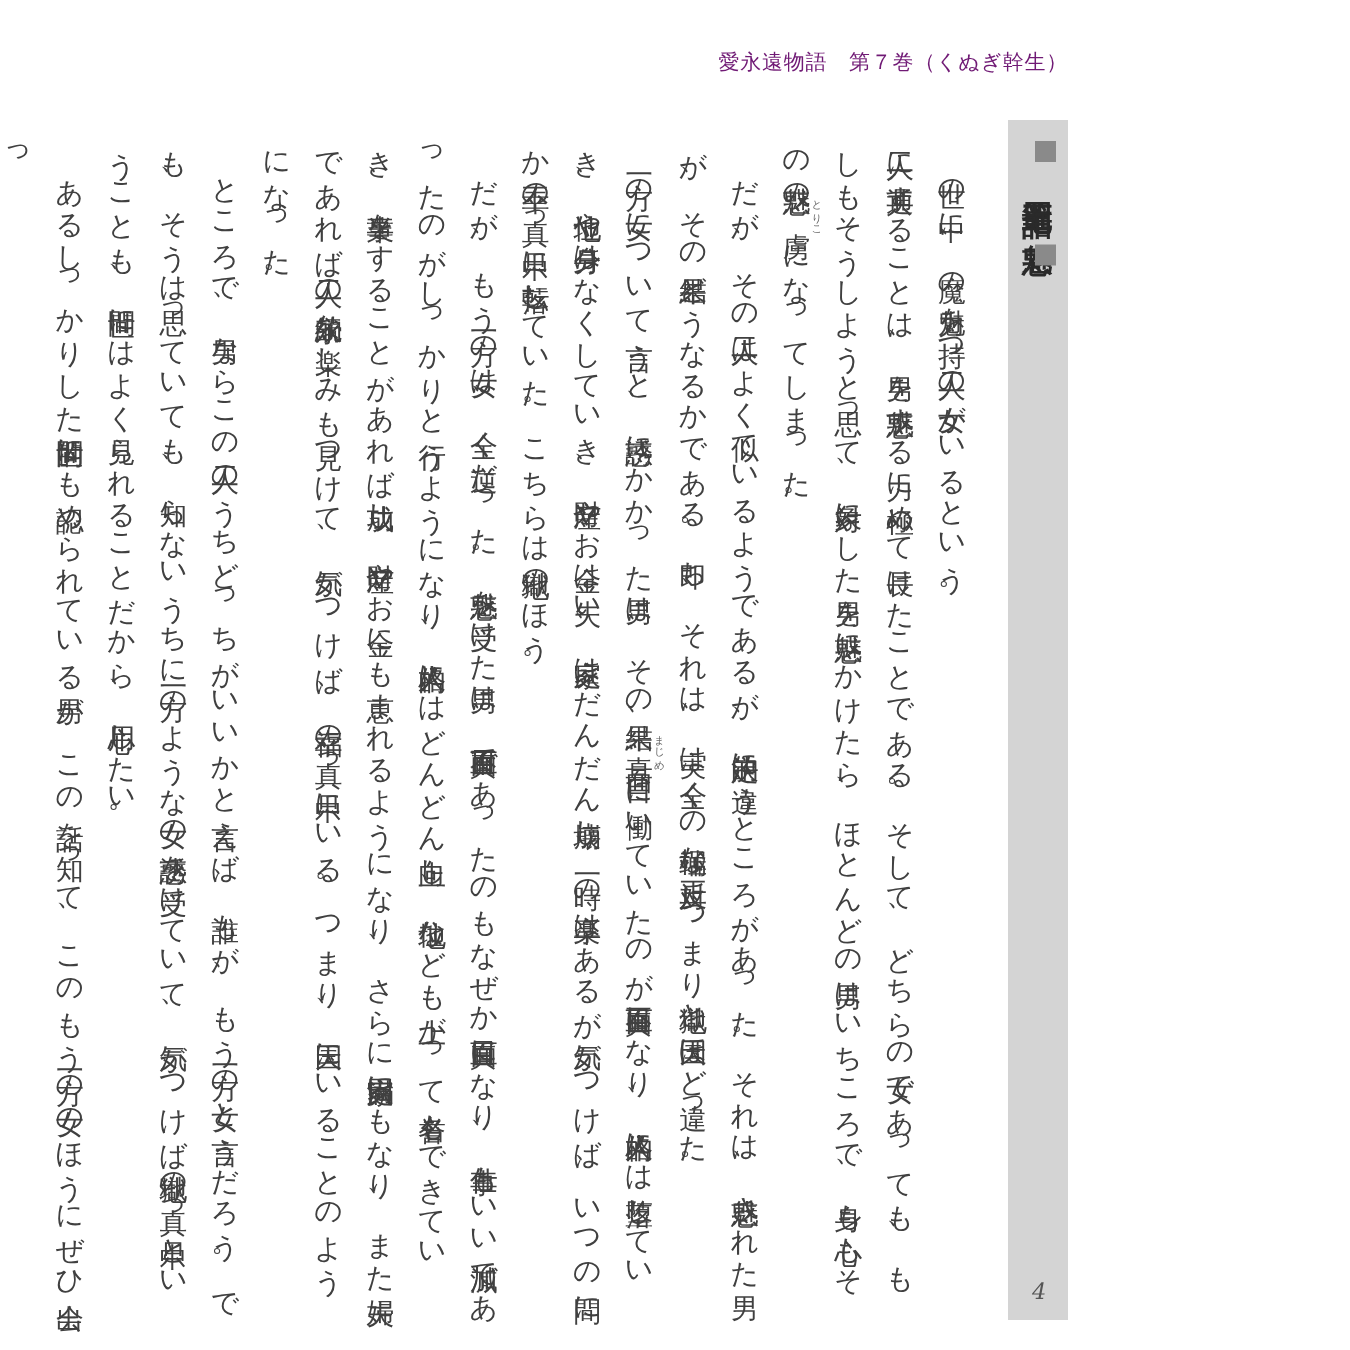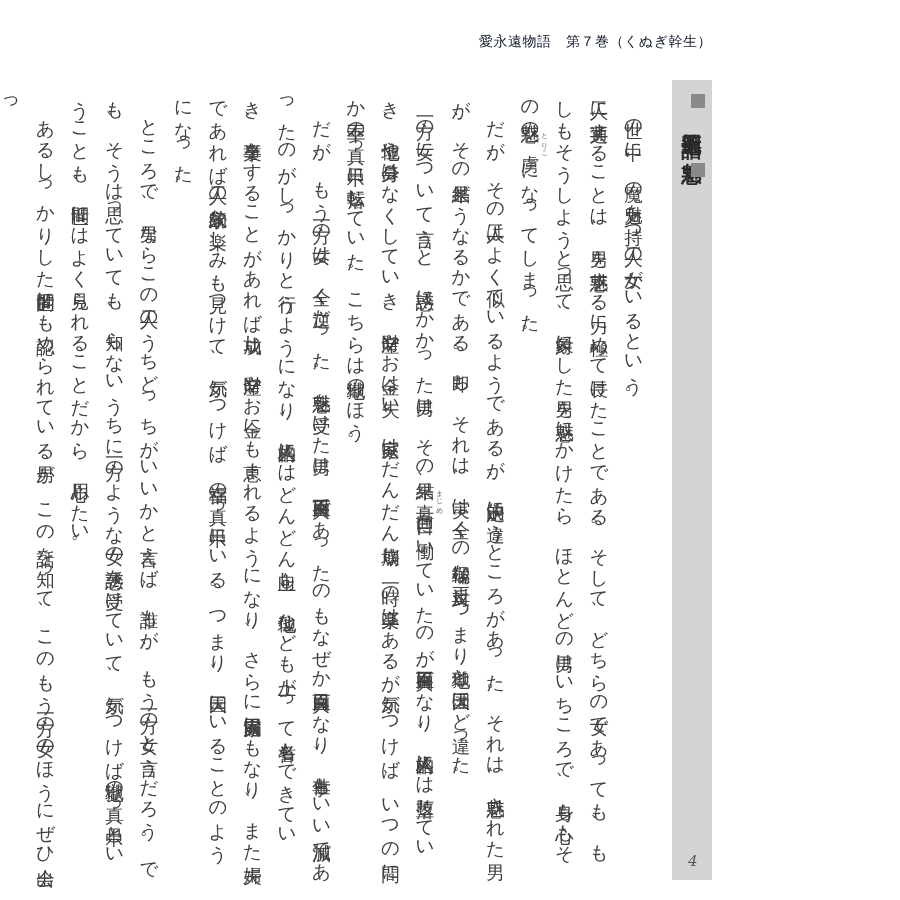--- a/index.html
+++ b/index.html
@@ -1,19 +1,19 @@
 <!DOCTYPE html>
 <html><head>
   <meta charset="utf-8">
   <style>
     html, body { margin: 0; padding: 0; background: #ffffff; }
     body { width: 900px; height: 900px; position: relative; overflow: hidden;
       font-family: "DejaVu Serif", "Liberation Serif", serif; color: #3a3a3a; }
     .running-header { position: absolute; top: 33px; right: 188px;
-      font-size: 14px; color: #0f172a; letter-spacing: 0.5px; white-space: nowrap; }
+      font-size: 14px; color: #701a75; letter-spacing: 0.5px; white-space: nowrap; }
     .title-band { position: absolute; left: 672px; top: 80px; width: 40px; height: 800px;
       background: #d4d4d4; }
     .title-inner { position: absolute; left: 0; top: 0; width: 40px;
       writing-mode: vertical-rl; font-family: "DejaVu Sans", "Liberation Sans", sans-serif;
       font-weight: bold; font-size: 20px; color: #2a2a2a; line-height: 40px;
       padding-top: 10px; letter-spacing: 1px; }
     .sq { display: inline-block; width: 14px; height: 14px; background: #8a8a8a;
       margin: 4px 0 10px 0; vertical-align: middle; }
     .sq-end { margin: 14px 0 0 0; }
     .title-gap { display: inline-block; height: 24px; }

